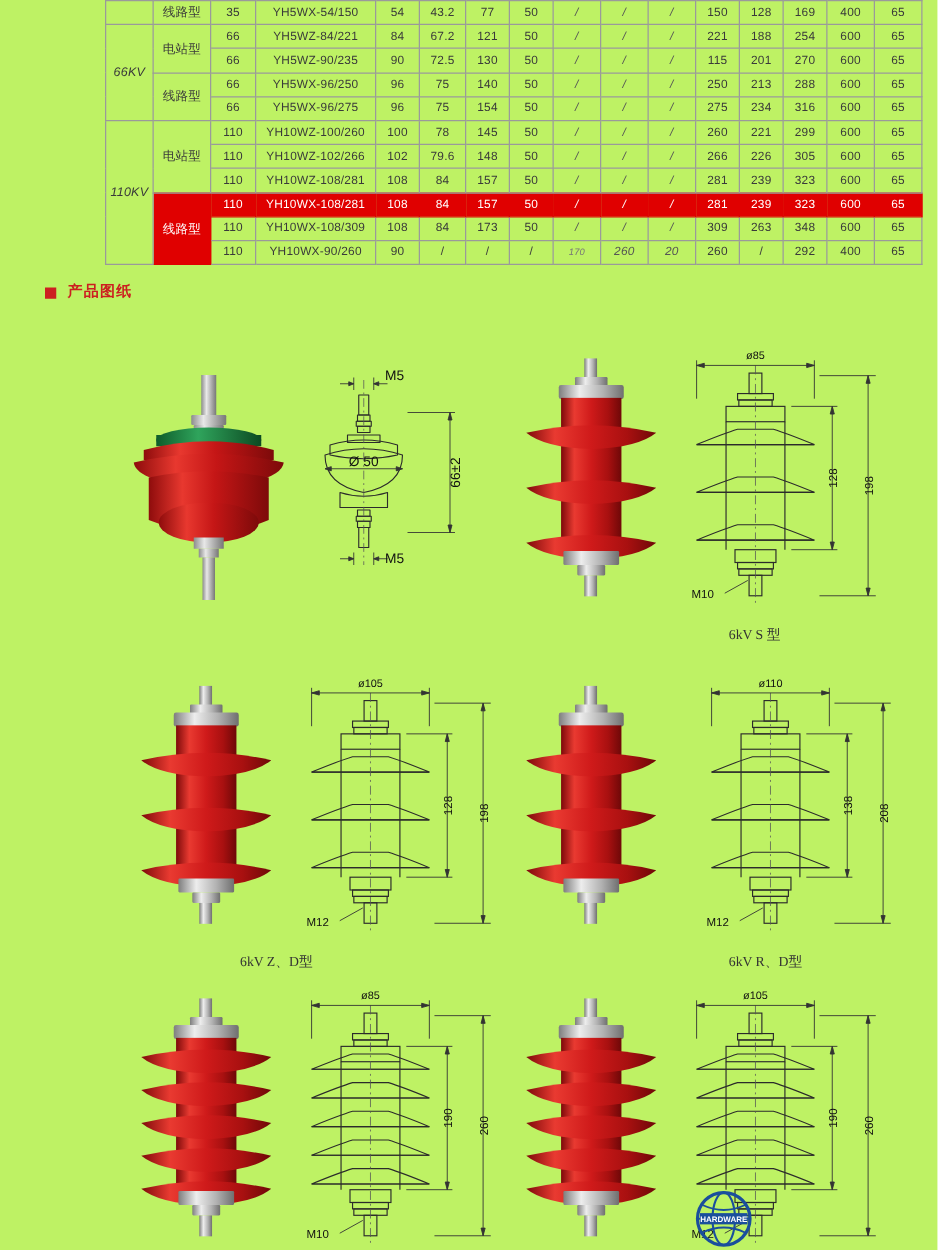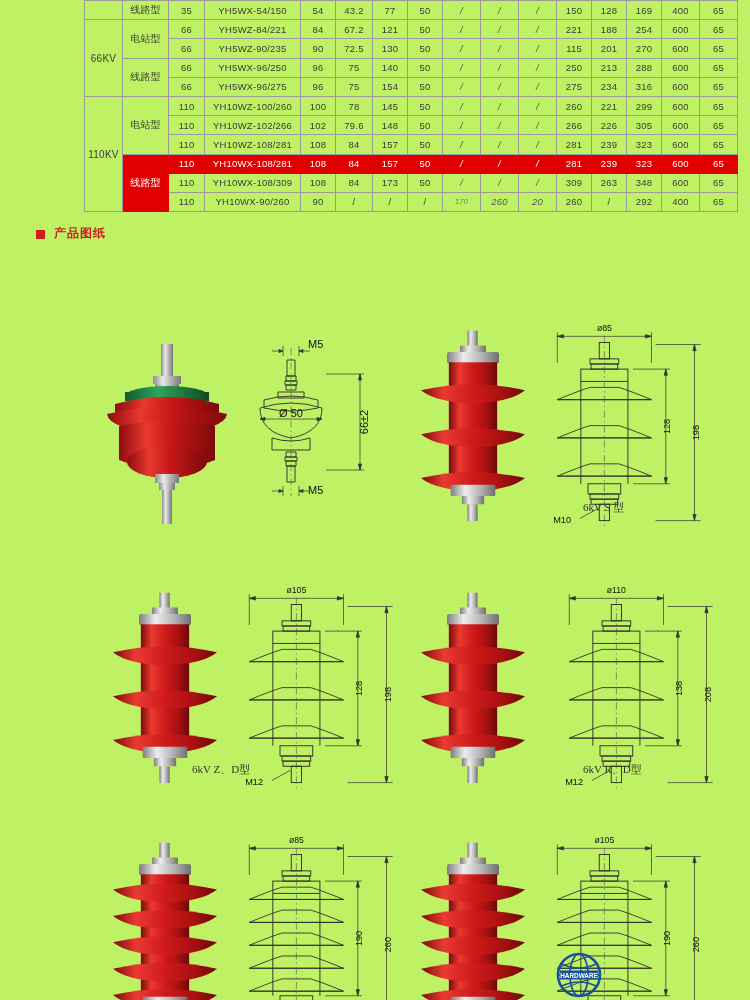--- a/index.html
+++ b/index.html
@@ -32,21 +32,21 @@
   table.spec td {
     border: 1px solid #9a9a9a;
     text-align: center;
     vertical-align: middle;
     height: 19.2px;
     padding: 0 1px;
     font-weight: 400;
     white-space: nowrap;
     letter-spacing: .2px;
   }
-  td.vgroup { width: 38px; font-size: 10px; }
+  td.vgroup { width: 38px; font-size: 10px; font-style: italic; }
   td.tgroup { width: 46px; font-size: 10px; }
   td.c-kv    { width: 36px; }
   td.c-model { width: 96px; }
   td.c-n     { width: 35px; }
   td.c-n2    { width: 37px; }
   td.c-slash { width: 38px; font-style: italic; color: #555; }
   td.c-end   { width: 38px; }
 
   tr.row-hl td {
     background: #e00000;
@@ -77,21 +77,20 @@
     letter-spacing: 1px;
   }
 
   
   .fig {
     position: absolute;
   }
   .fig .photo, .fig .draw {
     position: absolute;
     top: 0;
-    margin-top: 44px;
   }
   .caption {
     position: absolute;
     font-size: 11px;
     color: #333;
     font-family: "Liberation Serif", "DejaVu Serif", serif;
     white-space: nowrap;
   }
 
   

